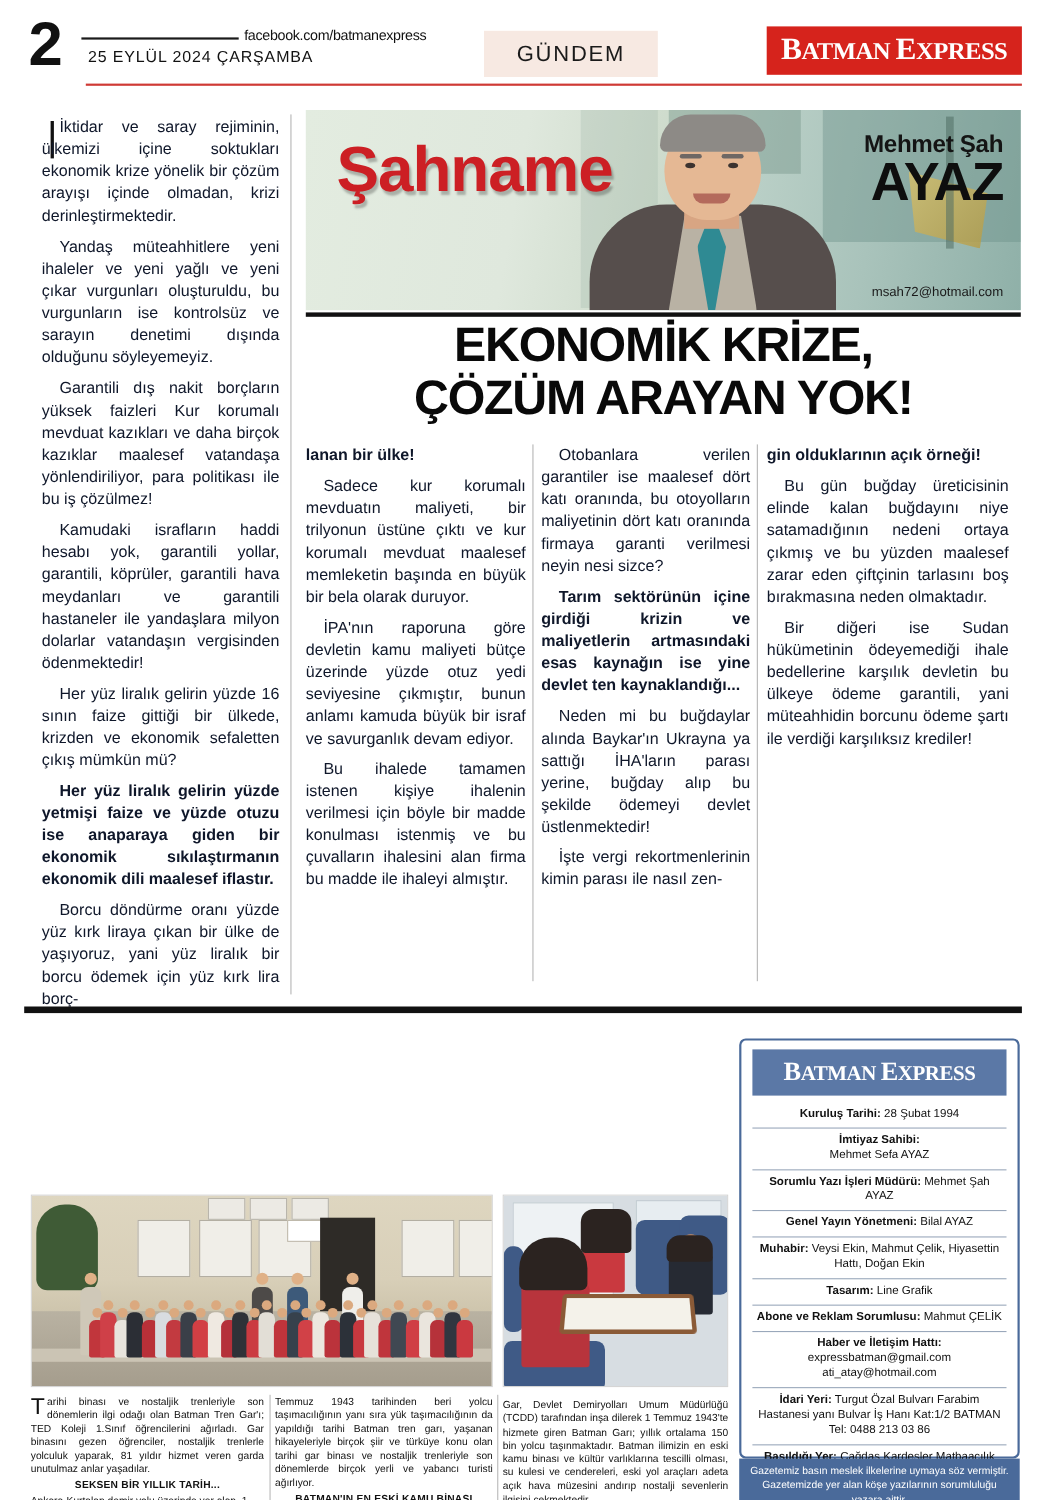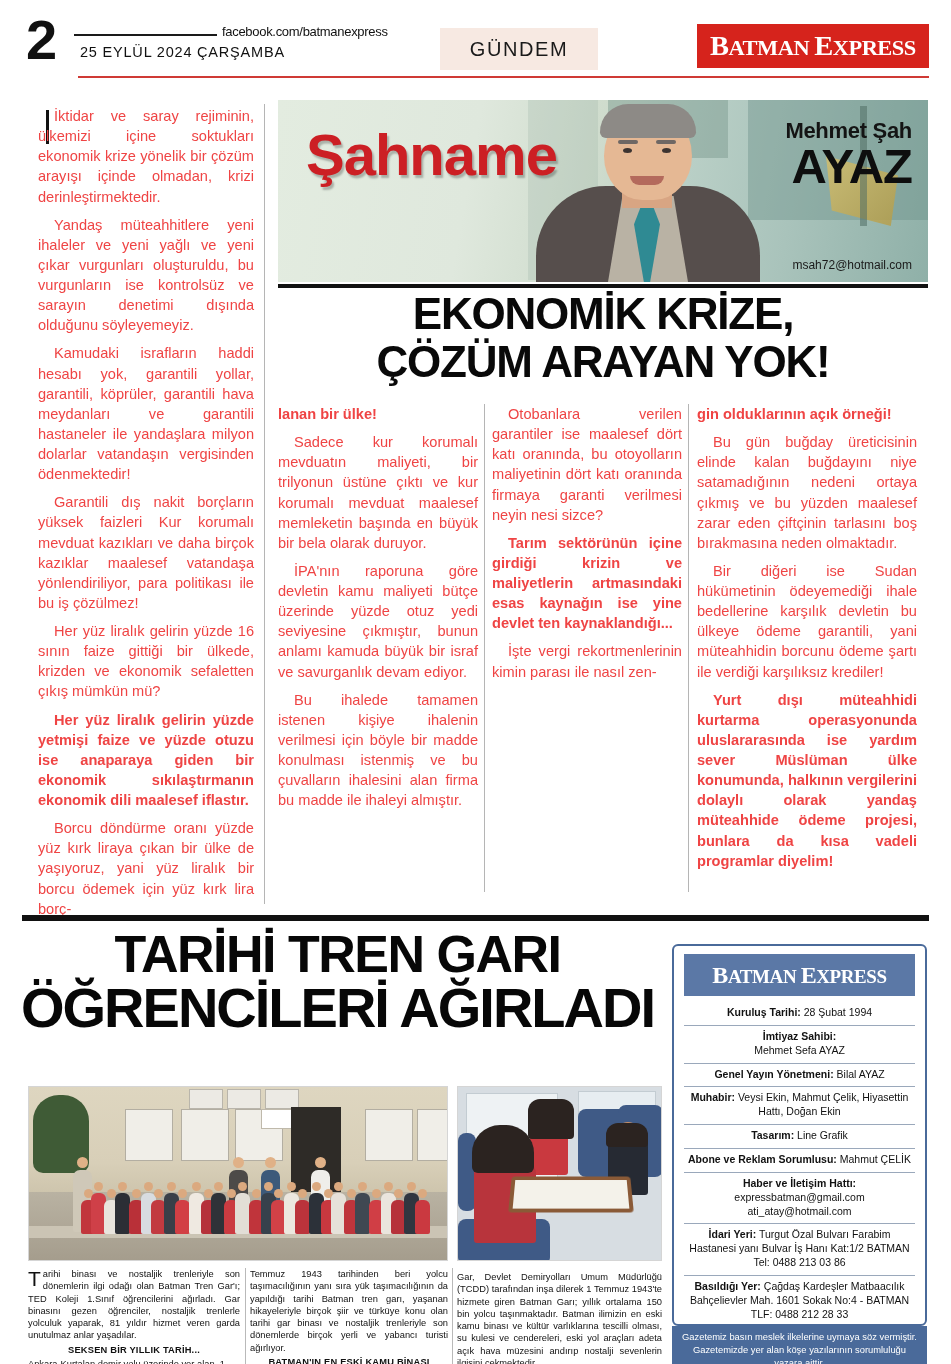--- a/index.html
+++ b/index.html
@@ -227,21 +227,21 @@
   }
   .headline span { display: block; }
 
   
   .col {
     position: absolute;
     font-family: "Liberation Sans", sans-serif;
     font-size: 14.6px;
     line-height: 1.38;
     text-align: justify;
-    color: #ef4444;
+    color: #0f172a;
     hyphens: auto;
   }
   .col p { margin: 0 0 8px 0; text-indent: 16px; }
   .col p.b { font-weight: 700; }
   .col p.nd { text-indent: 0; font-weight: bold; }
 
   .col-1 { left: 38px; top: 88px; width: 216px; height: 800px; }
   .col-2 { left: 278px; top: 386px; width: 200px; height: 490px; }
   .col-3 { left: 492px; top: 386px; width: 190px; height: 490px; }
   .col-4 { left: 697px; top: 386px; width: 220px; height: 490px; }
@@ -436,53 +436,49 @@
 
   <div class="headline">
     <span>EKONOMİK KRİZE,</span>
     <span>ÇÖZÜM ARAYAN YOK!</span>
   </div>
 
   <div class="drop-rule"></div>
   <div class="col col-1">
       <p class="">İktidar ve saray rejiminin, ülkemizi içine soktukları ekonomik krize yönelik bir çözüm arayışı içinde olmadan, krizi derinleştirmektedir.</p>
       <p class="">Yandaş müteahhitlere yeni ihaleler ve yeni yağlı ve yeni çıkar vurgunları oluşturuldu, bu vurgunların ise kontrolsüz ve sarayın denetimi dışında olduğunu söyleyemeyiz.</p>
+      <p class="">Garantili dış nakit borçların yüksek faizleri Kur korumalı mevduat kazıkları ve daha birçok kazıklar maalesef vatandaşa yönlendiriliyor, para politikası ile bu iş çözülmez!</p>
       <p class="">Kamudaki israfların haddi hesabı yok, garantili yollar, garantili, köprüler, garantili hava meydanları ve garantili hastaneler ile yandaşlara milyon dolarlar vatandaşın vergisinden ödenmektedir!</p>
-      <p class="">Garantili dış nakit borçların yüksek faizleri Kur korumalı mevduat kazıkları ve daha birçok kazıklar maalesef vatandaşa yönlendiriliyor, para politikası ile bu iş çözülmez!</p>
       <p class="">Her yüz liralık gelirin yüzde 16 sının faize gittiği bir ülkede, krizden ve ekonomik sefaletten çıkış mümkün mü?</p>
       <p class="b ">Her yüz liralık gelirin yüzde yetmişi faize ve yüzde otuzu ise anaparaya giden bir ekonomik sıkılaştırmanın ekonomik dili maalesef iflastır.</p>
       <p class="">Borcu döndürme oranı yüzde yüz kırk liraya çıkan bir ülke de yaşıyoruz, yani yüz liralık bir borcu ödemek için yüz kırk lira borç-</p>
     </div>
   <div class="col col-2">
       <p class="nd">lanan bir ülke!</p>
       <p class="">Sadece kur korumalı mevduatın maliyeti, bir trilyonun üstüne çıktı ve kur korumalı mevduat maalesef memleketin başında en büyük bir bela olarak duruyor.</p>
       <p class="">İPA'nın raporuna göre devletin kamu maliyeti bütçe üzerinde yüzde otuz yedi seviyesine çıkmıştır, bunun anlamı kamuda büyük bir israf ve savurganlık devam ediyor.</p>
       <p class="">Bu ihalede tamamen istenen kişiye ihalenin verilmesi için böyle bir madde konulması istenmiş ve bu çuvalların ihalesini alan firma bu madde ile ihaleyi almıştır.</p>
     </div>
   <div class="col col-3">
       <p class="">Otobanlara verilen garantiler ise maalesef dört katı oranında, bu otoyolların maliyetinin dört katı oranında firmaya garanti verilmesi neyin nesi sizce?</p>
       <p class="b ">Tarım sektörünün içine girdiği krizin ve maliyetlerin artmasındaki esas kaynağın ise yine devlet ten kaynaklandığı...</p>
+      <p class="">Neden mi bu buğdaylar alında Baykar'ın Ukrayna ya sattığı İHA'ların parası yerine, buğday alıp bu şekilde ödemeyi devlet üstlenmektedir!</p>
       <p class="">İşte vergi rekortmenlerinin kimin parası ile nasıl zen-</p>
     </div>
   <div class="col col-4">
       <p class="nd">gin olduklarının açık örneği!</p>
       <p class="">Bu gün buğday üreticisinin elinde kalan buğdayını niye satamadığının nedeni ortaya çıkmış ve bu yüzden maalesef zarar eden çiftçinin tarlasını boş bırakmasına neden olmaktadır.</p>
       <p class="">Bir diğeri ise Sudan hükümetinin ödeyemediği ihale bedellerine karşılık devletin bu ülkeye ödeme garantili, yani müteahhidin borcunu ödeme şartı ile verdiği karşılıksız krediler!</p>
-      <p class="b ">Yurt dışı müteahhidi kurtarma operasyonunda uluslararasında ise yardım sever Müslüman ülke konumunda, halkının vergilerini dolaylı olarak yandaş müteahhide ödeme projesi, bunlara da kısa vadeli programlar diyelim!</p>
     </div>
   <div class="col-divider div-1"></div>
   <div class="col-divider div-2"></div>
   <div class="col-divider div-3"></div>
 
   <div class="section-rule"></div>
 
-  <div class="story-headline">
-    <span class="l1">TARİHİ TREN GARI</span>
-    <span class="l2">ÖĞRENCİLERİ AĞIRLADI</span>
-  </div>
 
   <div class="photo photo-group">
     <div class="gp-sky"></div>
     <div class="gp-building"></div>
     <div class="gp-bush"></div>
     <div class="gp-ac" style="left:160px"></div>
     <div class="gp-ac" style="left:198px"></div>
     <div class="gp-ac" style="left:236px"></div>
     <div class="gp-win" style="left:96px"></div>
     <div class="gp-win" style="left:152px"></div>
@@ -562,20 +558,21 @@
       <p>Gar, Devlet Demiryolları Umum Müdürlüğü (TCDD) tarafından inşa dilerek 1 Temmuz 1943'te hizmete giren Batman Garı; yıllık ortalama 150 bin yolcu taşınmaktadır. Batman ilimizin en eski kamu binası ve kültür varlıklarına tescilli olması, su kulesi ve cendereleri, eski yol araçları adeta açık hava müzesini andırıp nostalji sevenlerin ilgisini çekmektedir.</p>
     </div>
 
   <div class="kunye">
     <div class="kunye-logo">
       <span class="kl-text"><span>B</span><span class="sm">ATMAN </span><span>E</span><span class="sm">XPRESS</span></span>
     </div>
     <div id="kunye-rows">
         <div class="krow"><b>Kuruluş Tarihi:</b><span> 28 Şubat 1994</span></div>
         <div class="krow"><b>İmtiyaz Sahibi:</b><br><span>Mehmet Sefa AYAZ</span></div>
+        <div class="krow"><b>Sorumlu Yazı İşleri Müdürü:</b><span> Mehmet Şah AYAZ</span></div>
         <div class="krow"><b>Genel Yayın Yönetmeni:</b><span> Bilal AYAZ</span></div>
         <div class="krow"><b>Muhabir:</b><span> Veysi Ekin, Mahmut Çelik, Hiyasettin Hattı, Doğan Ekin</span></div>
         <div class="krow"><b>Tasarım:</b><span> Line Grafik</span></div>
         <div class="krow"><b>Abone ve Reklam Sorumlusu:</b><span> Mahmut ÇELİK</span></div>
         <div class="krow"><b>Haber ve İletişim Hattı:</b><br><span>expressbatman@gmail.com</span><br><span>ati_atay@hotmail.com</span></div>
         <div class="krow"><b>İdari Yeri:</b><span> Turgut Özal Bulvarı Farabim Hastanesi yanı Bulvar İş Hanı Kat:1/2 BATMAN Tel: 0488 213 03 86</span></div>
         <div class="krow"><b>Basıldığı Yer:</b><span> Çağdaş Kardeşler Matbaacılık Bahçelievler Mah. 1601 Sokak No:4  -  BATMAN TLF: 0488 212 28 33</span></div>
       </div>
   </div>
   <div class="kfooter">

